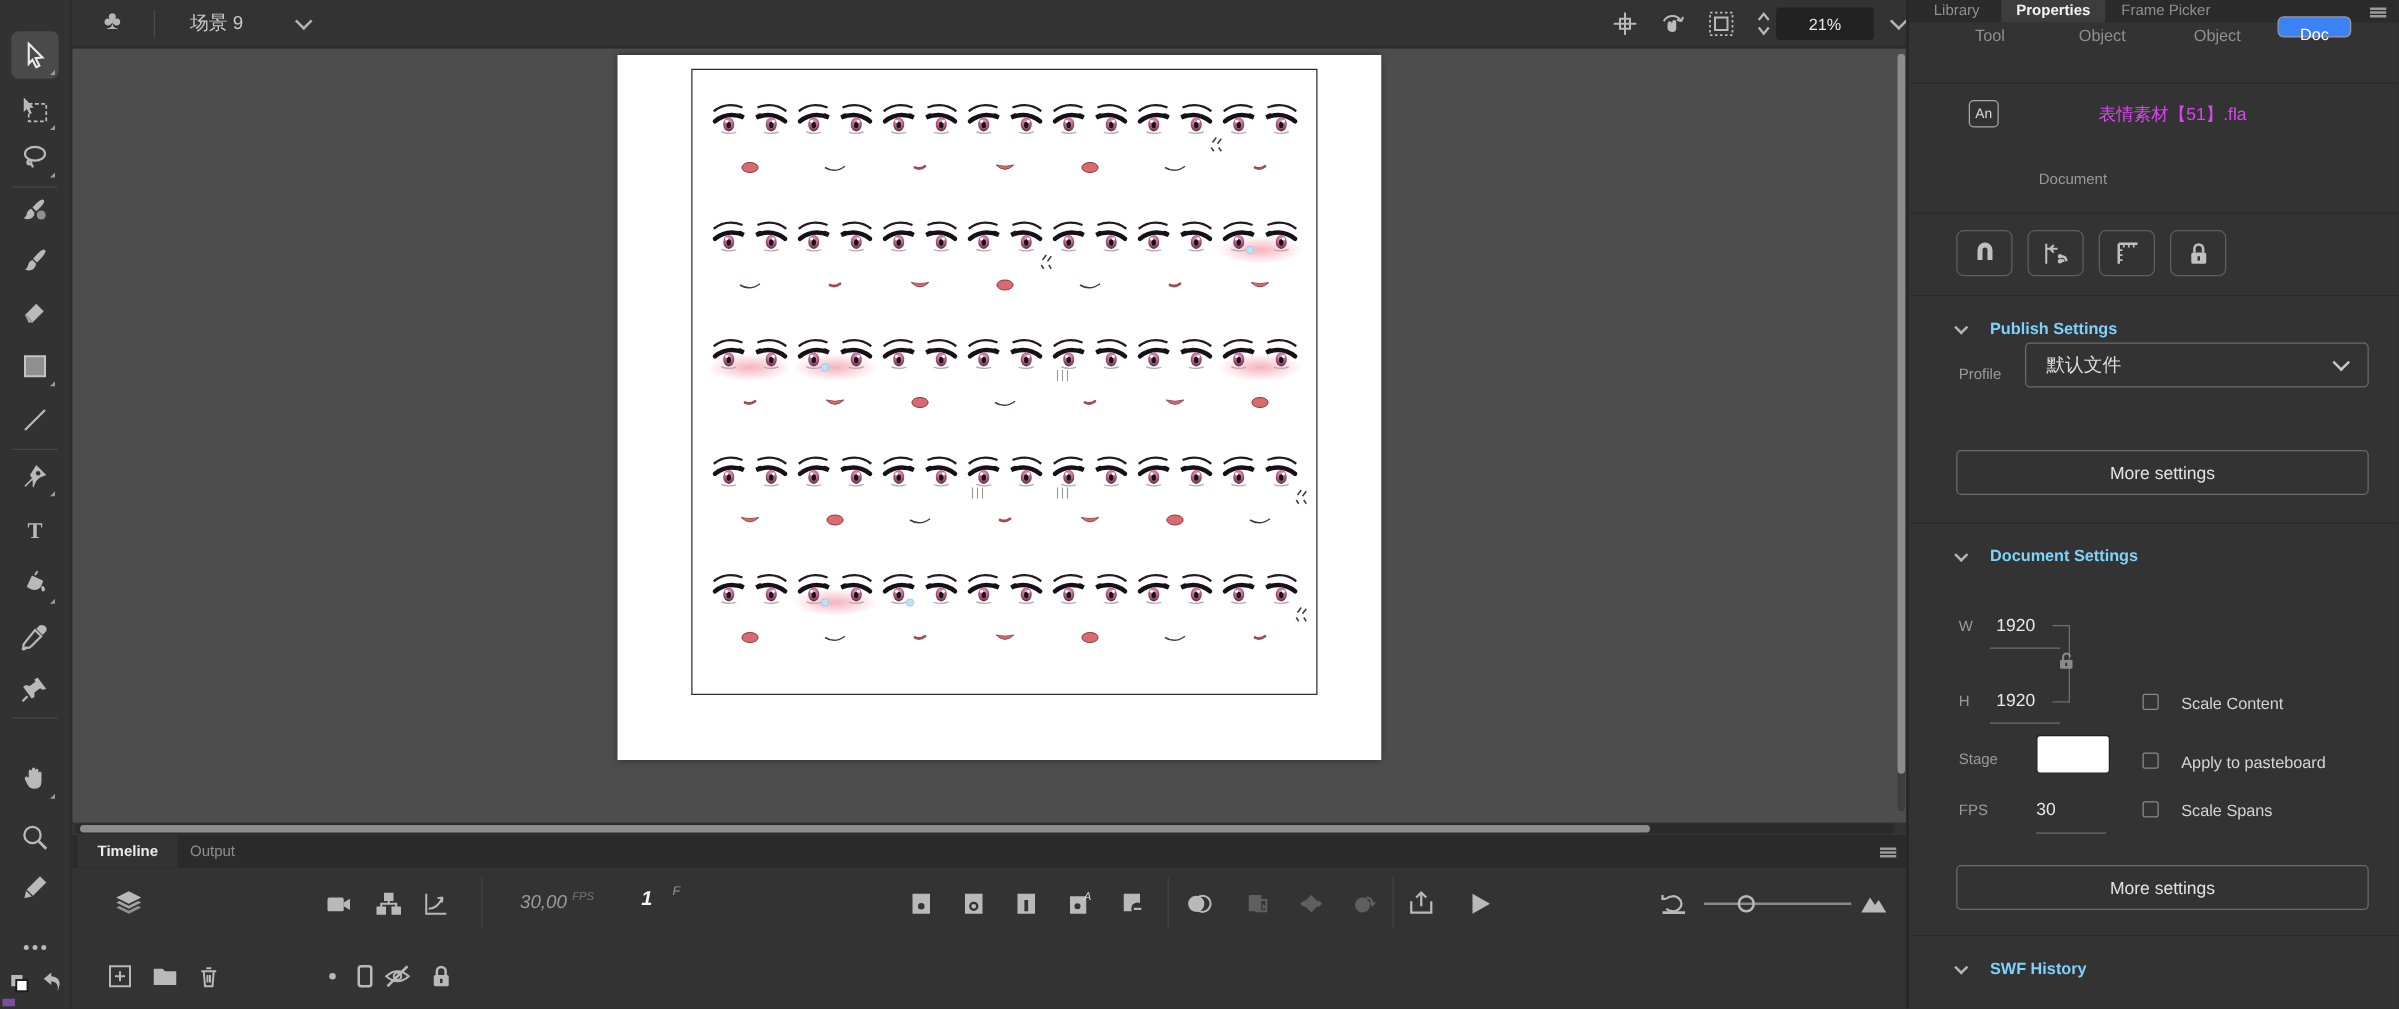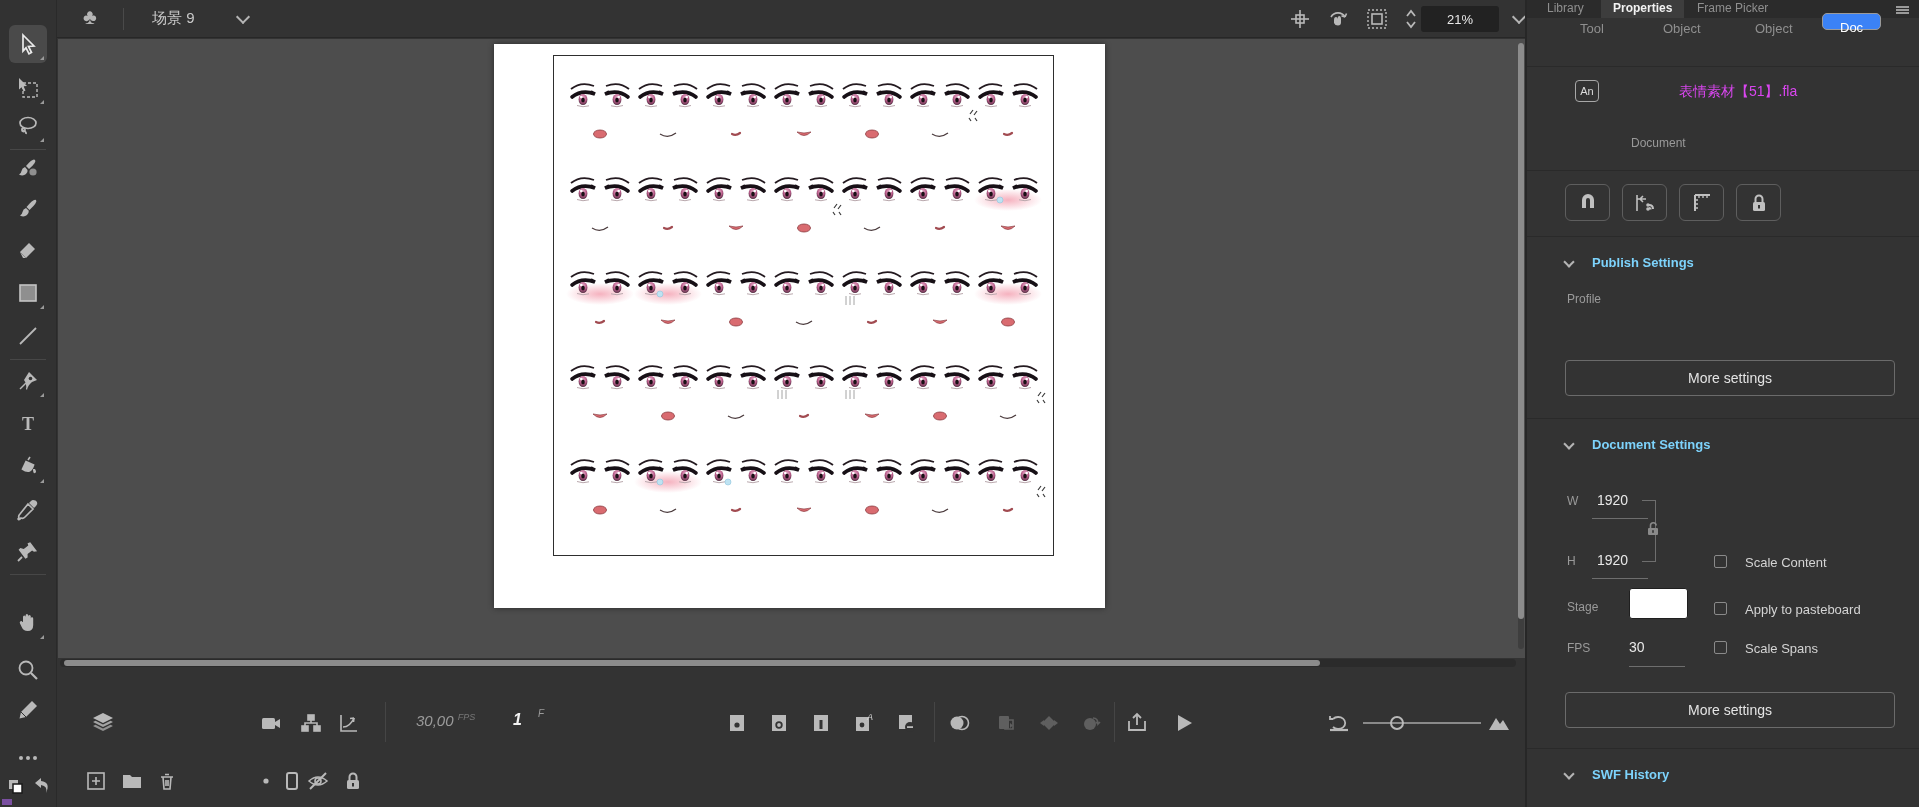--- a/index.html
+++ b/index.html
@@ -1055,20 +1055,29 @@
     </div>
     <div id="vscroll">
         <div class="thumb"></div>
       </div>
   </div>
   <div id="hscroll" class="abs">
       <div class="thumb"></div>
     </div>
 
   <div id="timeline" class="abs">
+    <div id="tl-tabs">
+      <div class="tl-tab active" style="left:4px">Timeline</div>
+      <div class="tl-tab" style="left:78px">Output</div>
+      <div id="tl-menu">
+          <i></i>
+          <i></i>
+          <i></i>
+        </div>
+    </div>
 
     <div id="tl-toolbar">
       <span class="ticon" style="left:32px;top:16px">
         <svg width="24" height="24" viewBox="0 0 24 24">
             <g fill="#b9b9b9">
               <path d="M12 2 L22 7 12 12 2 7z"></path>
               <path d="M12 13.5 L4.5 9.8 2 11 12 16 22 11 19.5 9.8z" opacity=".85"></path>
               <path d="M12 17.5 L4.5 13.8 2 15 12 20 22 15 19.5 13.8z" opacity=".7"></path>
             </g>
           </svg>
@@ -1308,20 +1317,24 @@
           <path d="M5.5 9 V6 a3.5 3.5 0 0 1 7 0 V9" fill="none" stroke="#c0c0c0" stroke-width="2"></path>
           <rect x="8" y="12" width="2" height="3.5" fill="#333"></rect>
         </svg>
     </div>
 
     <div class="hdiv" style="top:236px"></div>
     <span class="sec-chev" style="top:258px"></span>
     <div class="sec-head" style="left:65px;top:255px">Publish Settings</div>
 
     <span class="flabel" style="top:292px">Profile</span>
+    <div id="profile-select">
+      <span id="profile-value">默认文件</span>
+      <span class="chev"></span>
+    </div>
     <div class="btn" style="top:360px">More settings</div>
 
     <div class="hdiv" style="top:418px"></div>
     <span class="sec-chev" style="top:440px"></span>
     <div class="sec-head" style="left:65px;top:437px">Document Settings</div>
 
     <span class="flabel" style="top:494px">W</span>
     <span class="val" style="left:70px;top:492px">1920</span>
     <div class="underline" style="left:65px;top:518px;width:56px"></div>
     <div id="wh-link"></div>

